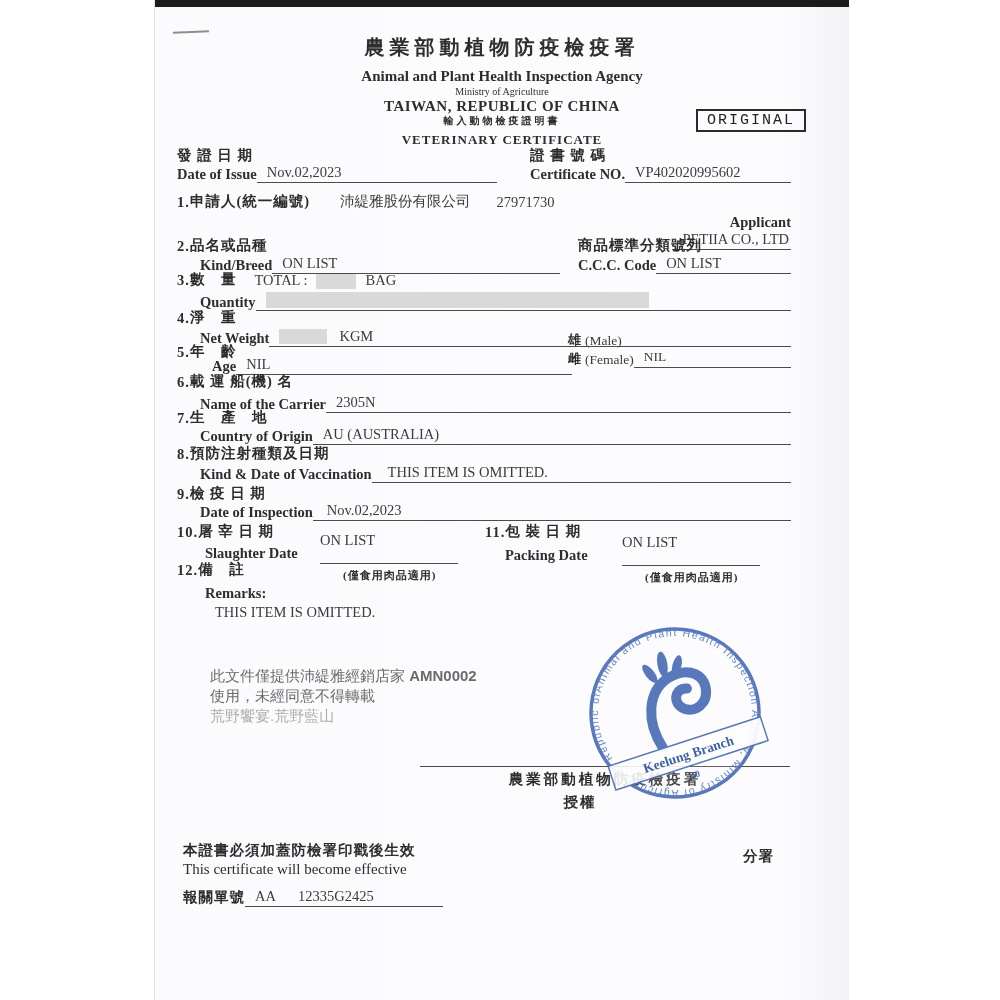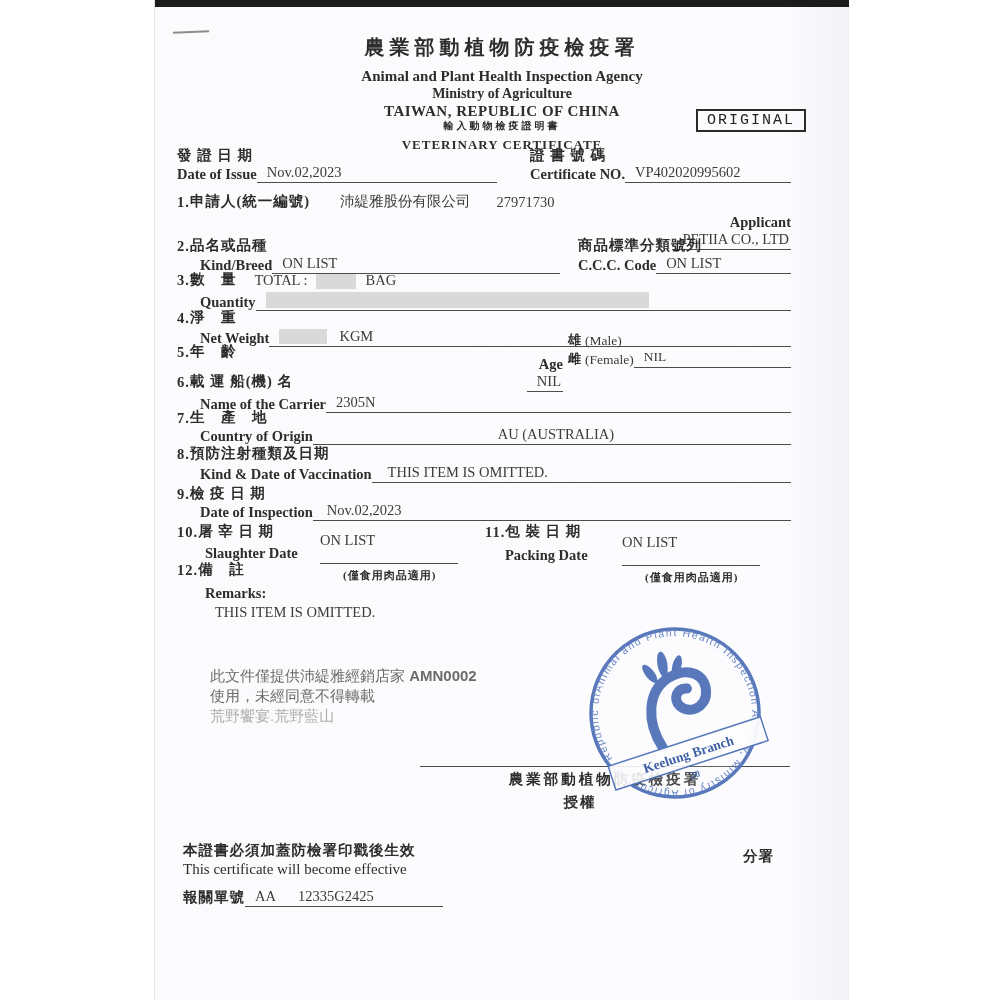--- a/index.html
+++ b/index.html
@@ -8,21 +8,21 @@
     background:linear-gradient(90deg,#fbfbfd 0%,#fcfcfe 90%,#f3f3f6 100%);
     border-left:1px solid #e4e4e8;
     font-family:"Liberation Serif","DejaVu Serif",serif;
     color:#2d2d2d;
   }
   .band{position:absolute;left:0;top:0;width:694px;height:7px;background:#1c1c1c;}
   .artifact{position:absolute;left:18px;top:31px;width:36px;height:2px;background:#8d8d8d;transform:rotate(-2deg);}
   .hdr{position:absolute;left:0;top:34px;width:100%;text-align:center;}
   .hdr .zh1{font-size:20px;font-weight:bold;letter-spacing:5px;}
   .hdr .en1{font-size:15px;font-weight:bold;margin-top:7px;}
-  .hdr .en2{font-size:14px;font-weight:bold;margin-top:1px;}
+  .hdr .en2{font-size:10px;font-weight:normal;margin-top:1px;}
   .hdr .en3{font-size:15px;font-weight:bold;margin-top:1px;letter-spacing:.5px;}
   .hdr .zh2{font-size:10px;font-weight:bold;letter-spacing:3px;margin-top:-1px;}
   .hdr .en4{font-size:13px;font-weight:bold;letter-spacing:1px;margin-top:4px;}
   .origbox{
     position:absolute;left:541px;top:109px;padding:1px 9px;
     border:2px solid #2a2a2a;font-family:"Liberation Mono","DejaVu Sans Mono",monospace;
     font-size:15px;letter-spacing:2px;color:#222;
   }
   .zh{font-weight:bold;font-size:14.5px;letter-spacing:1px;white-space:pre;}
   .zh-sm{font-weight:bold;font-size:11px;letter-spacing:1px;}
@@ -110,21 +110,21 @@
   </div>
   <div class="row" style="left:45px;top:328px;right:58px;">
     <span class="lbl">Net Weight</span>
     <span class="uval"><span class="redact" style="width:48px;"></span><span class="val" style="margin-left:12px;">KGM</span></span>
   </div>
 
   <div class="row" style="left:22px;top:342px;">
     <span class="zh">5.</span>
     <span class="zh">年　齡</span>
   </div>
-  <div class="row" style="left:48px;top:356px;width:360px;flex-direction:column;">
+  <div class="row" style="left:57px;top:356px;width:360px;">
     <span class="lbl">Age</span>
     <span class="uval">NIL</span>
   </div>
   <div class="row" style="left:413px;top:331px;font-size:13.5px;">
     <span class="zh" style="font-size:13px;">雄</span>
     <span class="val" style="margin-left:3px;">(Male)</span>
   </div>
   <div class="row" style="left:413px;top:349px;right:58px;font-size:13.5px;">
     <span class="zh" style="font-size:13px;">雌</span>
     <span class="val" style="margin-left:3px;">(Female)</span>
@@ -137,21 +137,21 @@
   </div>
   <div class="row" style="left:45px;top:394px;right:58px;">
     <span class="lbl">Name of the Carrier</span>
     <span class="uval">2305N</span>
   </div>
 
   <div class="row" style="left:22px;top:408px;">
     <span class="zh">7.</span>
     <span class="zh">生　產　地</span>
   </div>
-  <div class="row" style="left:45px;top:426px;right:58px;text-align:center;">
+  <div class="row" style="left:45px;top:426px;right:58px;">
     <span class="lbl">Country of Origin</span>
     <span class="uval">AU (AUSTRALIA)</span>
   </div>
 
   <div class="row" style="left:22px;top:444px;">
     <span class="zh">8.</span>
     <span class="zh">預防注射種類及日期</span>
   </div>
   <div class="row" style="left:45px;top:464px;right:58px;">
     <span class="lbl">Kind &amp; Date of Vaccination</span>

